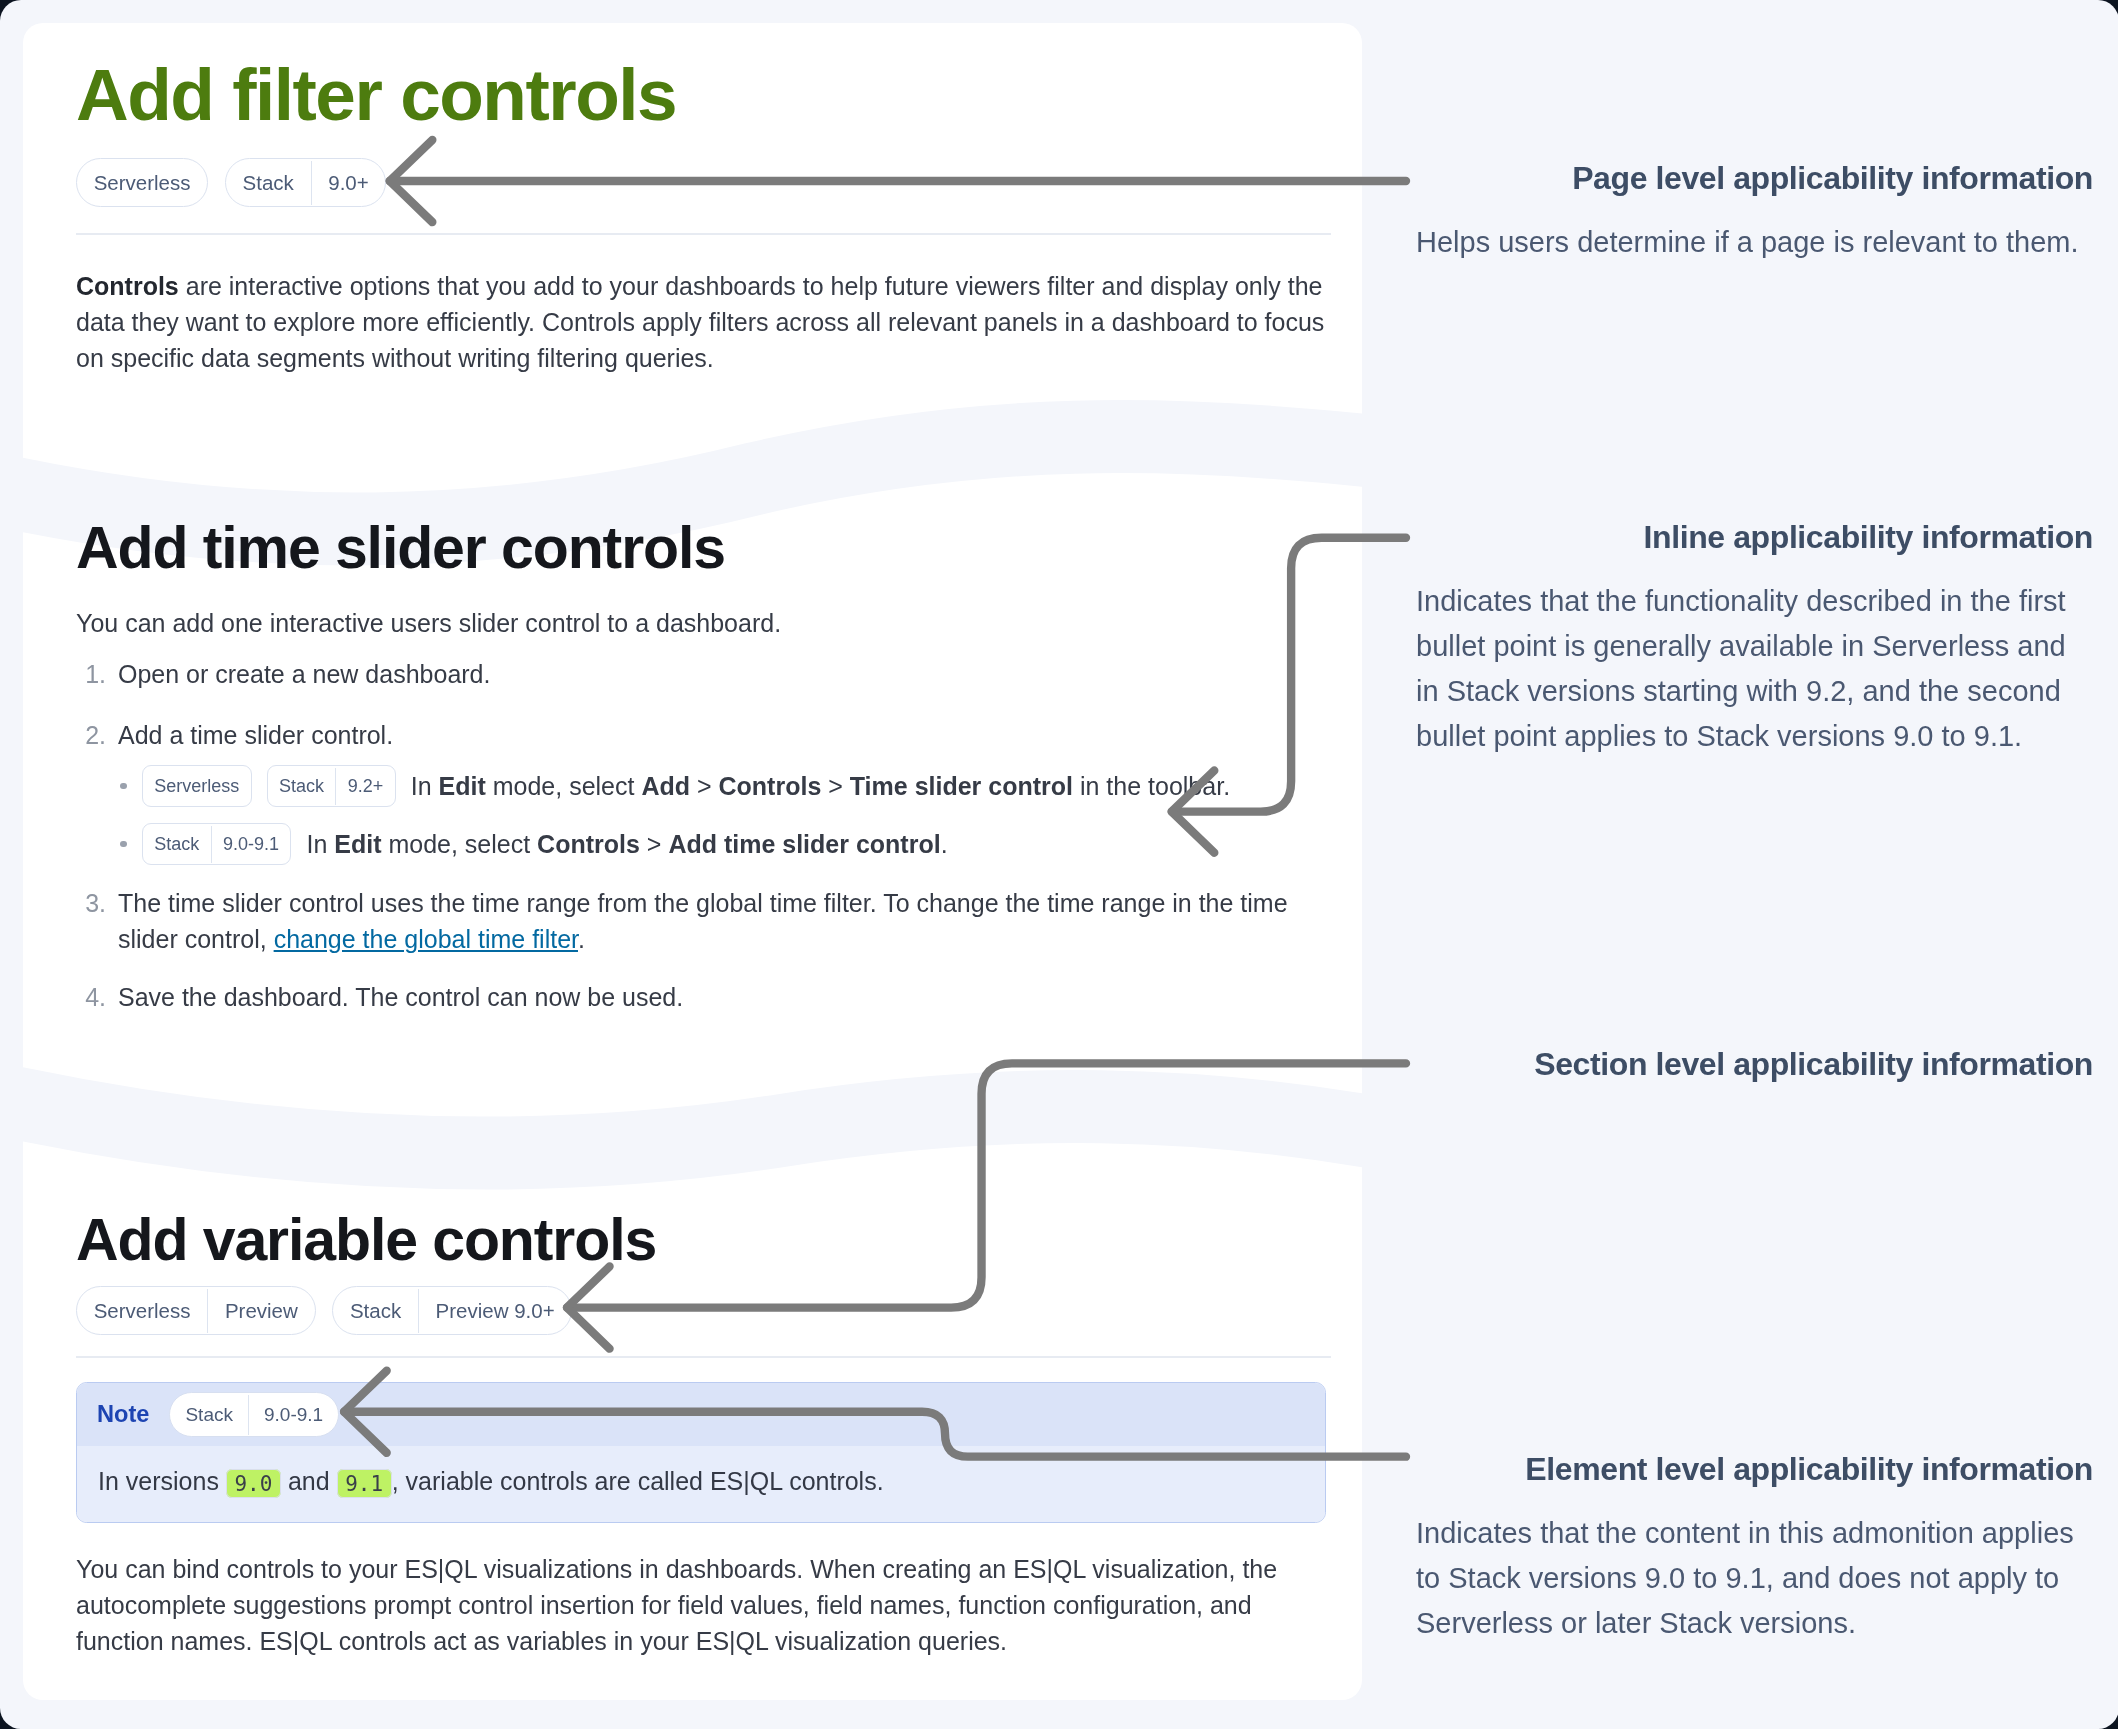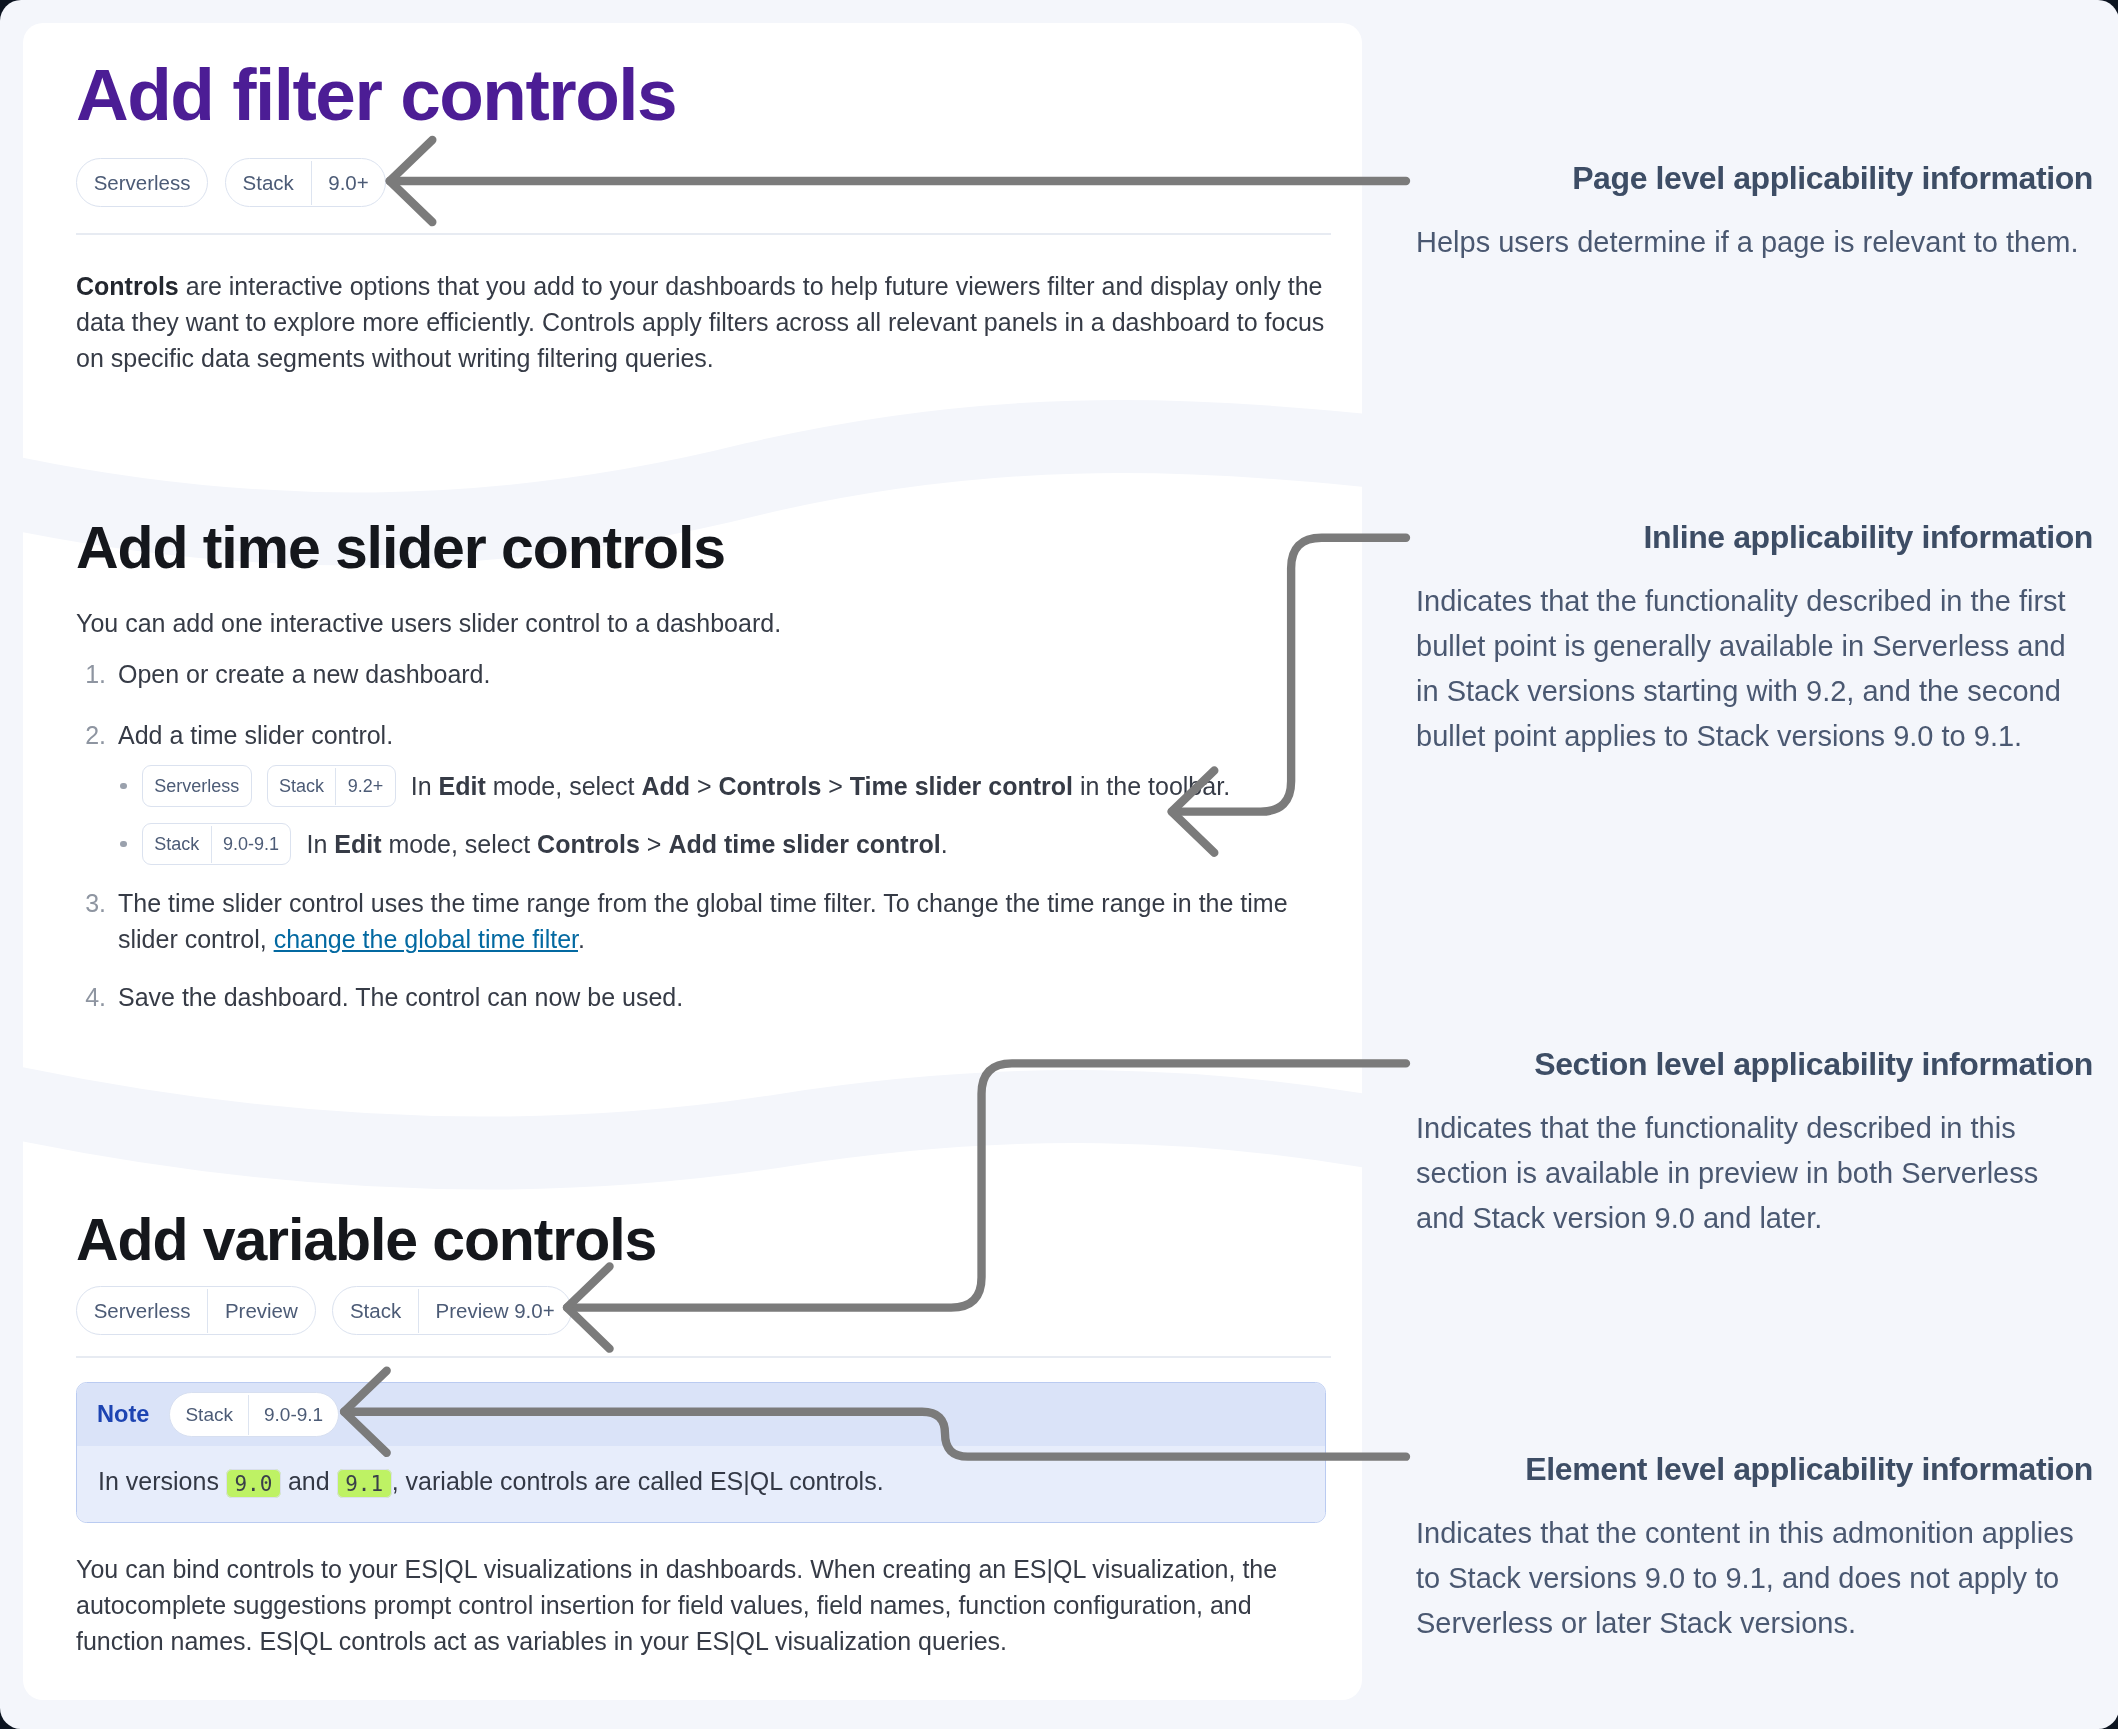--- a/index.html
+++ b/index.html
@@ -8,21 +8,21 @@
     background:#f4f6fb; border-radius:21px; overflow:hidden;
     font-family:"Liberation Sans", sans-serif;
   }
   .card-col {
     position:absolute; left:23px; top:23px; width:1339px; height:1677px;
     background:#ffffff; border-radius:20px; overflow:hidden;
   }
   .wave { position:absolute; left:0; pointer-events:none; }
 
   .h1 { position:absolute; left:53px; top:30px; font-size:73px; font-weight:bold;
-        letter-spacing:-1.5px; color:#4c1d95; white-space:nowrap; }
+        letter-spacing:-1.5px; color:#4d7c0f; white-space:nowrap; }
   .h2 { position:absolute; left:53px; font-size:59px; font-weight:bold;
         letter-spacing:-1.1px; color:#15171c; white-space:nowrap; }
 
   .badge-row { position:absolute; left:53px; display:flex; gap:16.7px; }
   .pill { display:inline-flex; align-items:center; height:47px; background:#fff;
           border:1.5px solid #dbe2ef; border-radius:30px; font-size:20.5px; color:#4c5b76; }
   .pill span { padding:0 16.7px; line-height:44px; white-space:nowrap; }
   .pill span + span { border-left:1.5px solid #dde4f0; }
 
   .rule { position:absolute; left:53px; width:1255px; height:1.5px; background:#e7ebf2; }
@@ -177,21 +177,20 @@
     <p>Helps users determine if a page is relevant to them.</p>
   </div>
 
   <div class="ann" style="top:519px;">
     <h3>Inline applicability information</h3>
     <p>Indicates that the functionality described in the first bullet point is generally available in Serverless and in Stack versions starting with 9.2, and the second bullet point applies to Stack versions 9.0 to 9.1.</p>
   </div>
 
   <div class="ann" style="top:1046px;">
     <h3>Section level applicability information</h3>
-    <p>Indicates that the functionality described in this section is available in preview in both Serverless and Stack version 9.0 and later.</p>
   </div>
 
   <div class="ann" style="top:1451px;">
     <h3>Element level applicability information</h3>
     <p>Indicates that the content in this admonition applies to Stack versions 9.0 to 9.1, and does not apply to Serverless or later Stack versions.</p>
   </div>
 
   <svg class="arrows" width="2119" height="1729" viewBox="0 0 2785 2273">
     <g fill="none" stroke="#7b7b7b" stroke-width="11" stroke-linecap="round" stroke-linejoin="round">
       <g>

